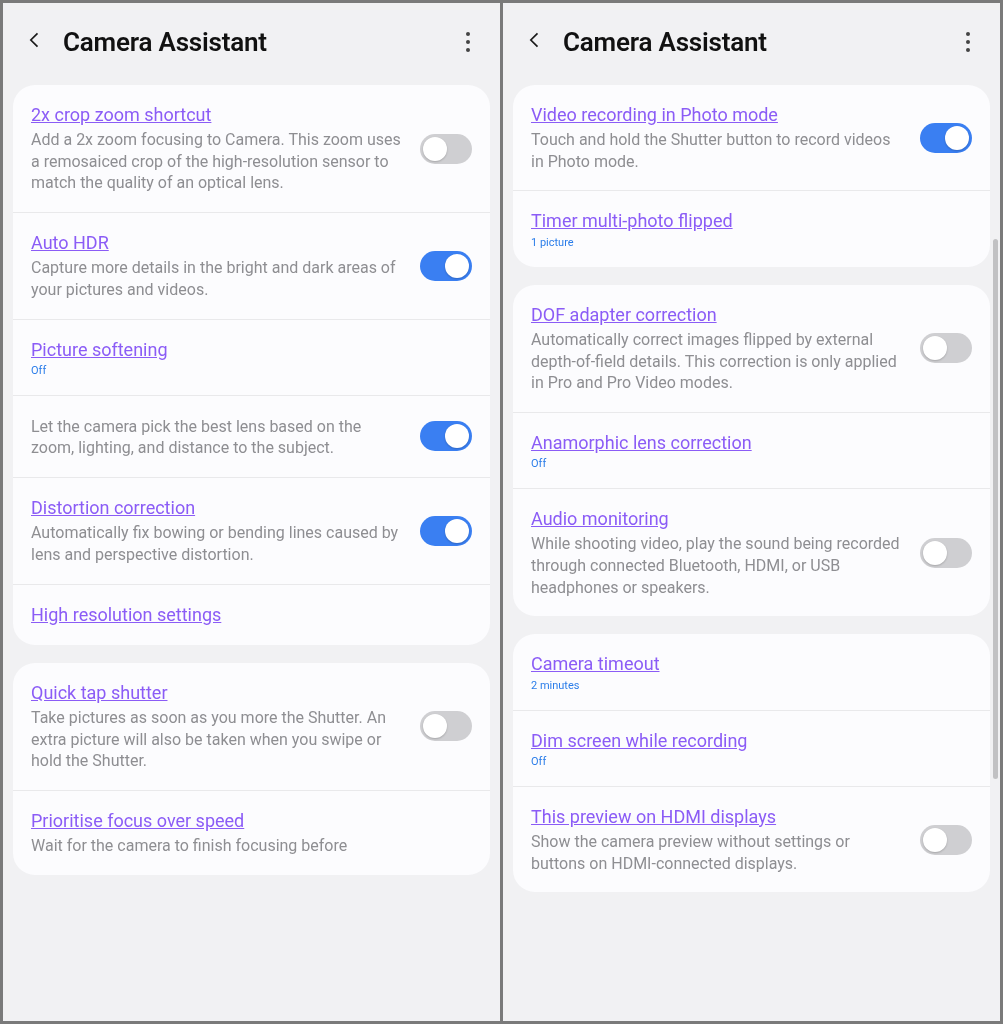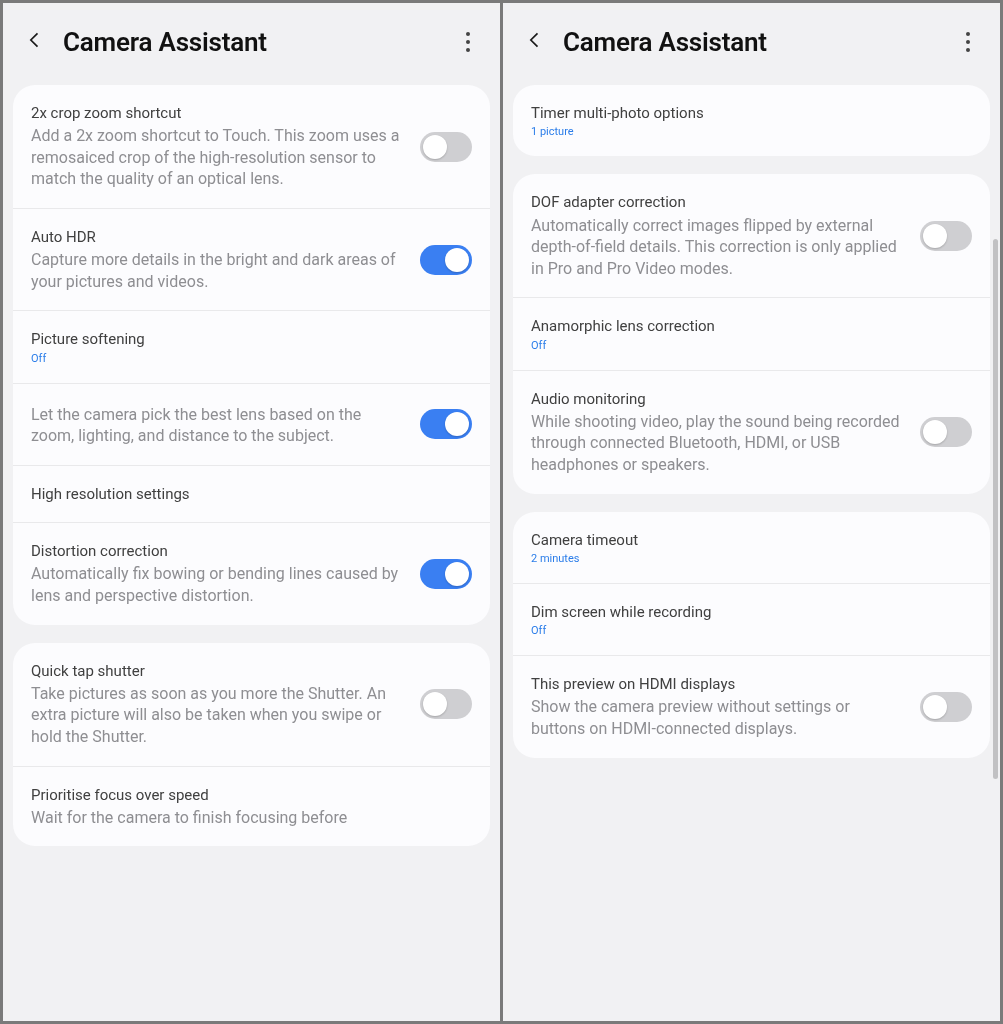--- a/index.html
+++ b/index.html
@@ -52,24 +52,25 @@
     }
     .row {
       display: flex;
       align-items: center;
       padding: 18px 18px;
       gap: 14px;
     }
     .row + .row { border-top: 1px solid #e9e9eb; }
     .text-col { flex: 1; min-width: 0; }
     .row-title {
-      font-size: 15px;
-      color: #404040;
+      font-size: 18px;
+      color: #8b5cf6;
       line-height: 1.35;
       font-weight: 420;
+      text-decoration: underline;
     }
     .row-desc {
       font-size: 16px;
       color: #8e8e92;
       line-height: 1.35;
       margin-top: 2px;
     }
     .row-value {
       font-size: 11px;
       color: #2b7de9;
@@ -110,21 +111,21 @@
         <span></span>
         <span></span>
       </span>
   </div>
   <div class="scroll">
 
     <div class="group">
       <div class="row">
         <div class="text-col">
           <div class="row-title">2x crop zoom shortcut</div>
-          <div class="row-desc">Add a 2x zoom shortcut to Touch. This zoom uses a remosaiced crop of the high-resolution sensor to match the quality of an optical lens.</div>
+          <div class="row-desc">Add a 2x zoom focusing to Camera. This zoom uses a remosaiced crop of the high-resolution sensor to match the quality of an optical lens.</div>
         </div>
         <div class="toggle off">
             <div class="knob"></div>
           </div>
       </div>
       <div class="row">
         <div class="text-col">
           <div class="row-title">Auto HDR</div>
           <div class="row-desc">Capture more details in the bright and dark areas of your pictures and videos.</div>
         </div>
@@ -141,31 +142,31 @@
       <div class="row">
         <div class="text-col">
           <div class="row-desc">Let the camera pick the best lens based on the zoom, lighting, and distance to the subject.</div>
         </div>
         <div class="toggle on">
             <div class="knob"></div>
           </div>
       </div>
       <div class="row">
         <div class="text-col">
-          <div class="row-title">High resolution settings</div>
-        </div>
-      </div>
-      <div class="row">
-        <div class="text-col">
           <div class="row-title">Distortion correction</div>
           <div class="row-desc">Automatically fix bowing or bending lines caused by lens and perspective distortion.</div>
         </div>
         <div class="toggle on">
             <div class="knob"></div>
           </div>
+      </div>
+      <div class="row">
+        <div class="text-col">
+          <div class="row-title">High resolution settings</div>
+        </div>
       </div>
     </div>
 
     <div class="group">
       <div class="row">
         <div class="text-col">
           <div class="row-title">Quick tap shutter</div>
           <div class="row-desc">Take pictures as soon as you more the Shutter. An extra picture will also be taken when you swipe or hold the Shutter.</div>
         </div>
         <div class="toggle off">
@@ -195,21 +196,30 @@
         <span></span>
         <span></span>
         <span></span>
       </span>
   </div>
   <div class="scroll">
 
     <div class="group">
       <div class="row">
         <div class="text-col">
-          <div class="row-title">Timer multi-photo options</div>
+          <div class="row-title">Video recording in Photo mode</div>
+          <div class="row-desc">Touch and hold the Shutter button to record videos in Photo mode.</div>
+        </div>
+        <div class="toggle on">
+            <div class="knob"></div>
+          </div>
+      </div>
+      <div class="row">
+        <div class="text-col">
+          <div class="row-title">Timer multi-photo flipped</div>
           <div class="row-value">1 picture</div>
         </div>
       </div>
     </div>
 
     <div class="group">
       <div class="row">
         <div class="text-col">
           <div class="row-title">DOF adapter correction</div>
           <div class="row-desc">Automatically correct images flipped by external depth-of-field details. This correction is only applied in Pro and Pro Video modes.</div>

